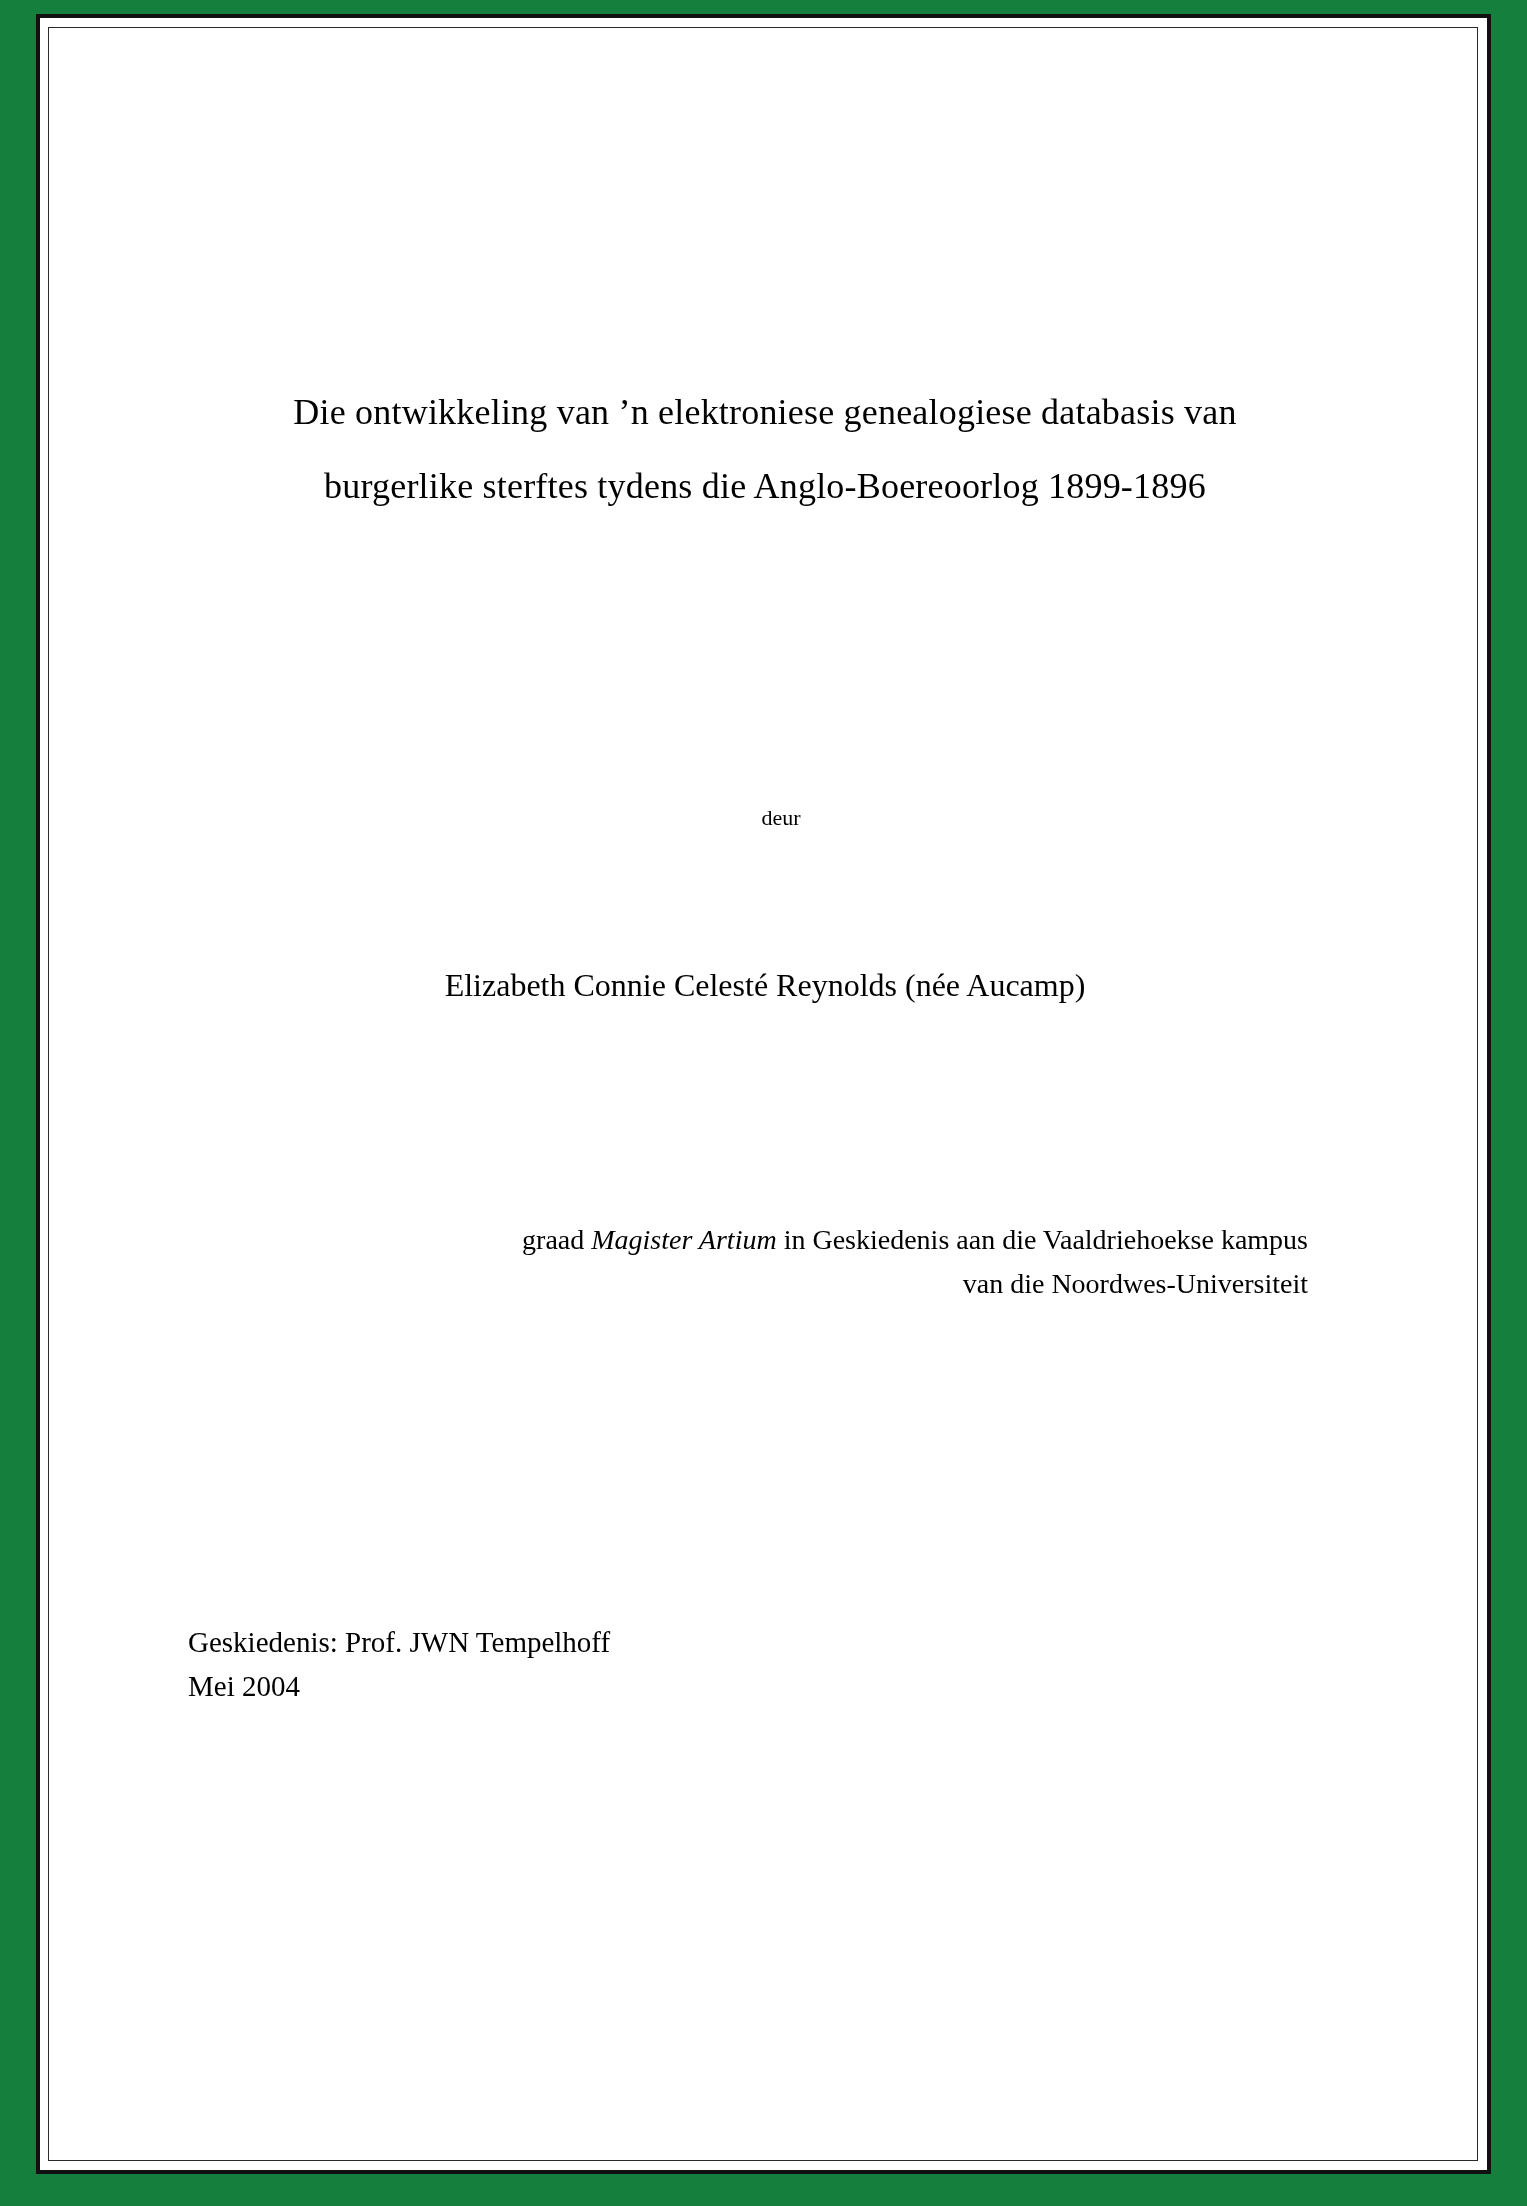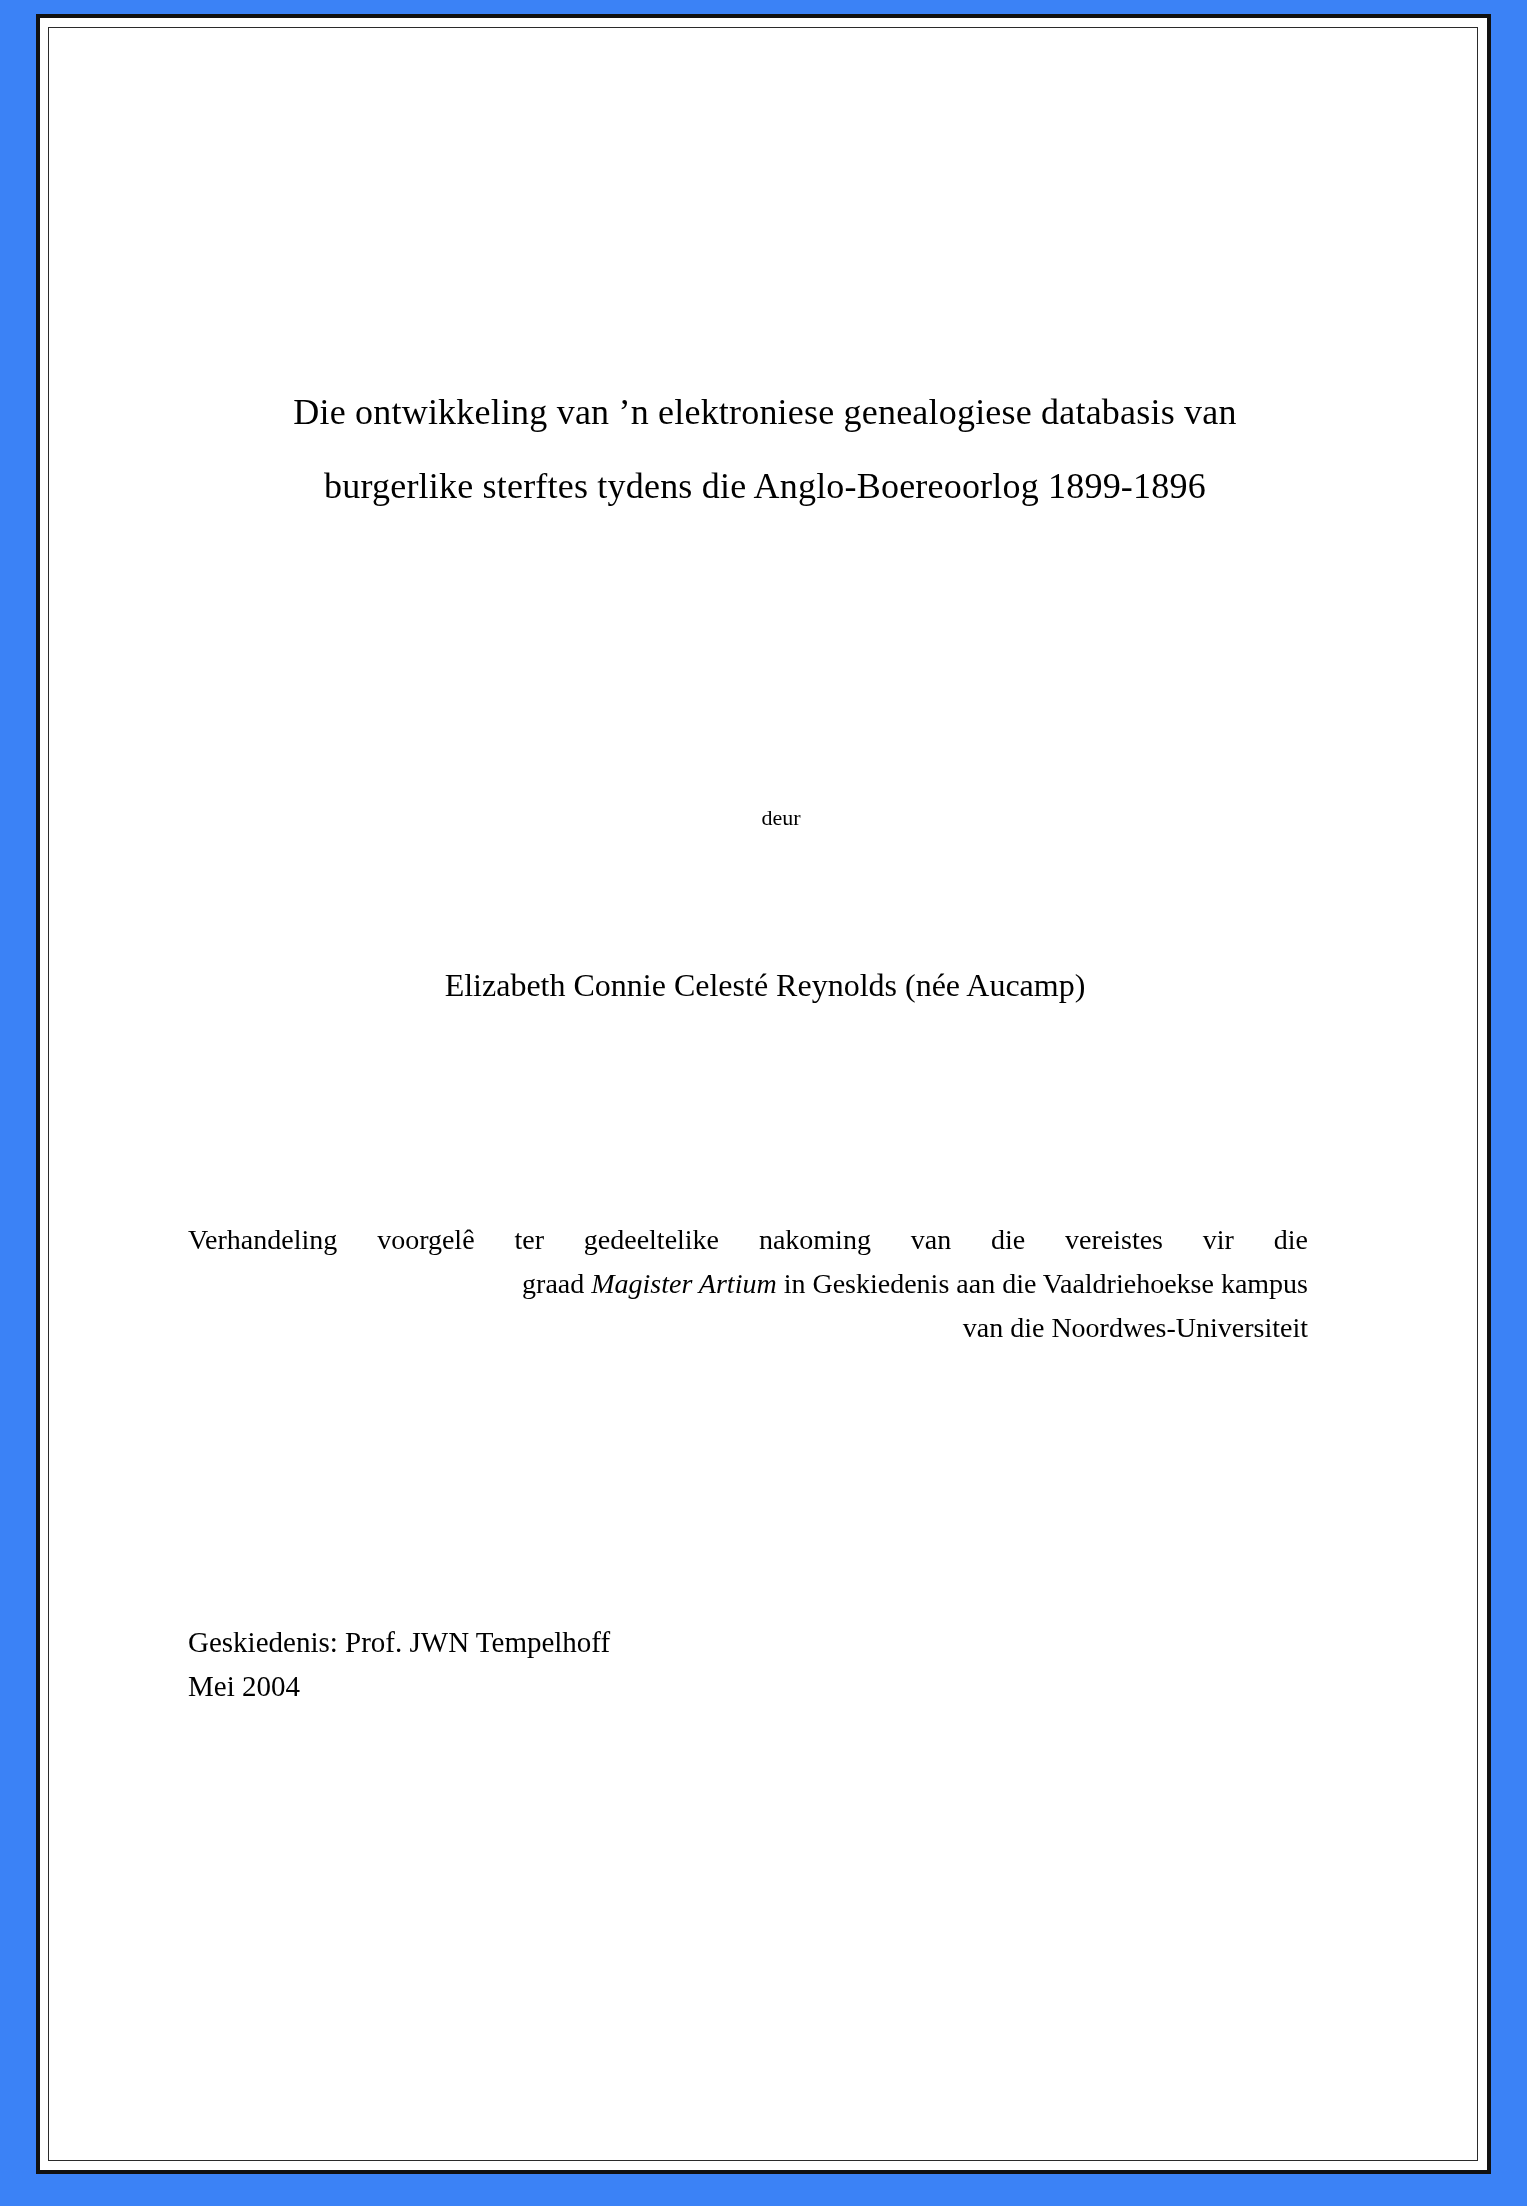--- a/index.html
+++ b/index.html
@@ -16,21 +16,21 @@
     overflow: hidden;
   }
 
   
   .page {
     position: absolute;
     left: 0;
     top: 0;
     width: 1527px;
     height: 2206px;
-    background: #3b82f6;
+    background: #15803d;
   }
 
   
   .scan-frame {
     position: absolute;
     left: 36px;
     top: 14px;
     width: 1455px;
     height: 2160px;
     border: 4px solid #111111;
@@ -155,21 +155,20 @@
     <div class="title-block">
       <div class="title-line">Die ontwikkeling van ’n elektroniese genealogiese databasis van</div>
       <div class="title-line">burgerlike sterftes tydens die Anglo-Boereoorlog 1899-1896</div>
     </div>
 
     <div class="deur">deur</div>
 
     <div class="author">Elizabeth Connie Celesté Reynolds (née Aucamp)</div>
 
     <div class="statement">
-      <div class="just">Verhandeling voorgelê ter gedeeltelike nakoming van die vereistes vir die</div>
       <div class="plain"><span>graad </span><i>Magister Artium</i><span> in Geskiedenis aan die Vaaldriehoekse kampus</span></div>
       <div class="plain">van die Noordwes-Universiteit</div>
     </div>
 
     <div class="supervisor">
       <div>Geskiedenis: Prof. JWN Tempelhoff</div>
       <div>Mei 2004</div>
     </div>
 
 

